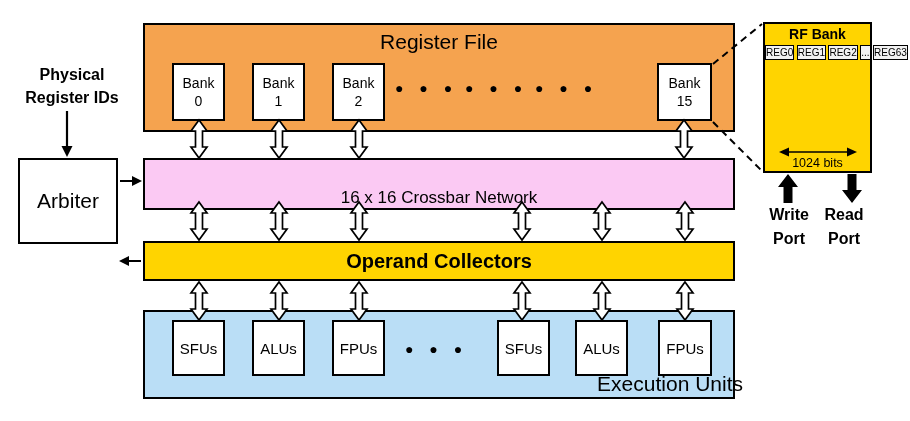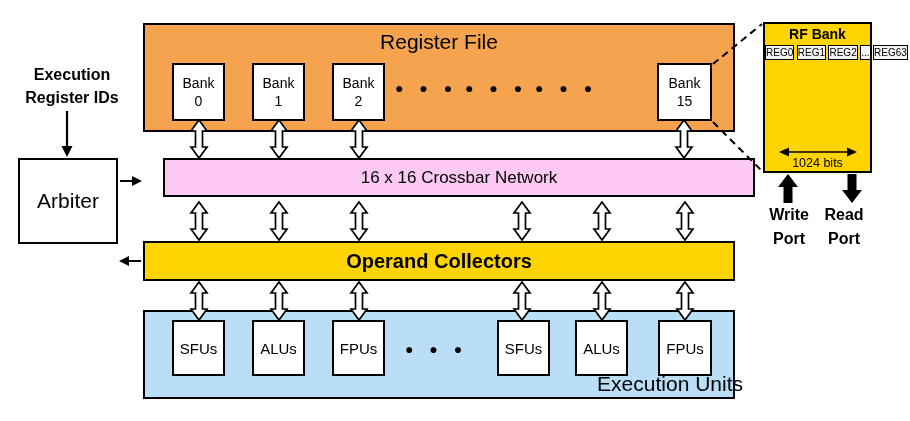--- a/index.html
+++ b/index.html
@@ -7,22 +7,22 @@
     position:relative;width:910px;height:421px;background:#fff;overflow:hidden;
     font-family:"Liberation Sans", sans-serif;color:#000;border-radius:27px;
   }
   .box{position:absolute;border:2px solid #000;box-sizing:border-box;}
   .rf{left:143px;top:23px;width:592px;height:109px;background:var(--rf_orange,#F5A34F);}
   .rf-title{position:absolute;left:0;top:5px;width:100%;text-align:center;font-size:21px;}
   .bank{position:absolute;top:63px;width:53px;height:58px;background:#fff;border:2px solid #000;
     box-sizing:border-box;display:flex;flex-direction:column;justify-content:center;align-items:center;
     font-size:14px;line-height:18px;}
   .dots{position:absolute;font-size:14px;font-weight:bold;letter-spacing:6px;}
-  .xbar{left:143px;top:158px;width:592px;height:39px;background:var(--xbar_pink,#FBC9F3);
-    display:flex;align-items:center;justify-content:center;font-size:17px;margin-left:20px;}
+  .xbar{left:143px;top:158px;width:592px;height:52px;background:var(--xbar_pink,#FBC9F3);
+    display:flex;align-items:flex-end;justify-content:center;font-size:17px;}
   .oc{left:143px;top:241px;width:592px;height:40px;background:var(--oc_gold,#FFD400);
     display:flex;align-items:center;justify-content:center;font-size:20px;font-weight:bold;}
   .eu{left:143px;top:310px;width:592px;height:89px;background:var(--eu_blue,#BADEF6);}
   .eu-title{position:absolute;left:0;bottom:1px;width:100%;text-align:right;font-size:21px;margin-left:10px;}
   .unit{position:absolute;top:320px;width:53px;height:56px;background:#fff;border:2px solid #000;
     box-sizing:border-box;display:flex;align-items:center;justify-content:center;font-size:15px;}
   .arbiter{left:18px;top:158px;width:100px;height:86px;background:#fff;
     display:flex;align-items:center;justify-content:center;font-size:21px;}
   .pri{position:absolute;left:8px;top:63px;width:128px;text-align:center;
     font-size:16px;font-weight:bold;line-height:23px;}
@@ -84,21 +84,21 @@
   <div class="unit" style="left:332px">FPUs</div>
   <div class="unit" style="left:497px">SFUs</div>
   <div class="unit" style="left:575px">ALUs</div>
   <div class="unit" style="left:658px;width:54px">FPUs</div>
   <div class="dots" style="left:405px;top:341px">● ● ●</div>
 
   <div class="box arbiter">
     <span>Arbiter</span>
   </div>
   <div class="pri">
-    <div>Execution</div>
+    <div>Physical</div>
     <div>Register IDs</div>
   </div>
 
   <div class="box rfb">
     <div class="rfb-title">RF Bank</div>
     <div class="rfb-rows">
       <div class="rfb-row">REG0</div>
       <div class="rfb-row">REG1</div>
       <div class="rfb-row">REG2</div>
       <div class="rfb-row">...</div>

